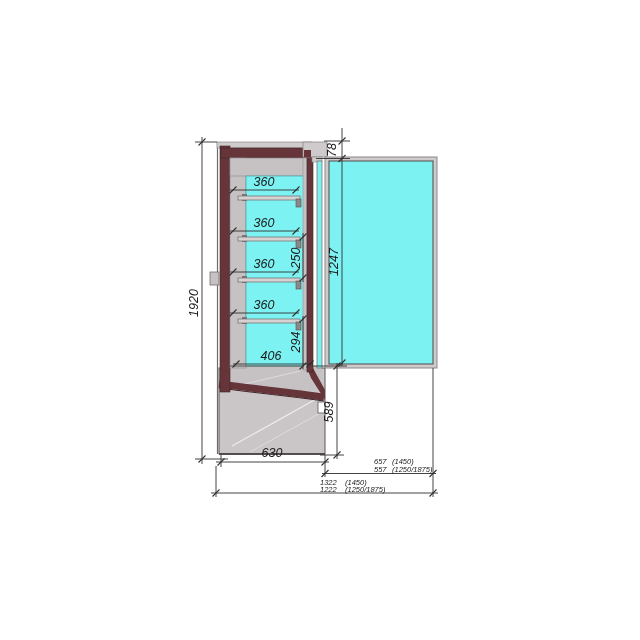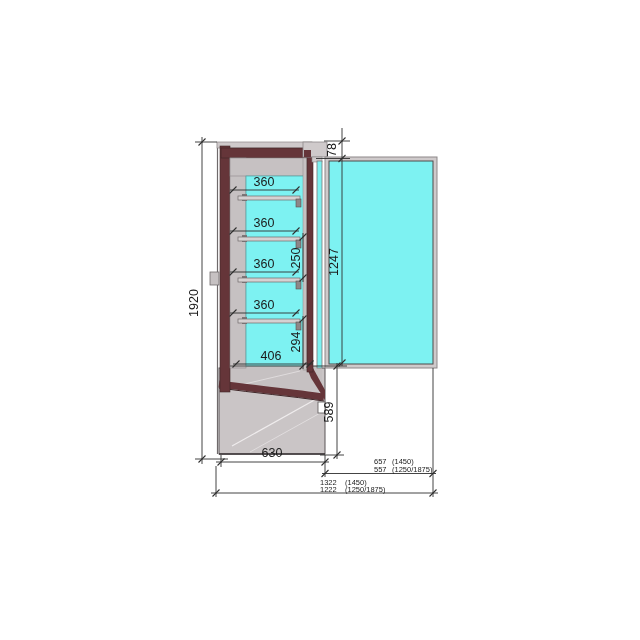--- a/index.html
+++ b/index.html
@@ -1,17 +1,17 @@
 <!DOCTYPE html>
 <html><head>
 <meta charset="utf-8">
 <style>
   html,body { margin:0; padding:0; background:#ffffff; }
   .stage { position:relative; width:640px; height:640px; background:#ffffff; overflow:hidden;
-           font-family:"Liberation Sans", sans-serif; }
+           font-family:"Liberation Sans", sans-serif;font-style:italic; }
   svg text { fill:#1b1b1b; font-family:"Liberation Sans", sans-serif; }
   .d13 { font-size:12.5px; }
   .d8  { font-size:7.5px; }
   .dimline { stroke:#2f2f2f; stroke-width:0.9; fill:none; }
   .tick { stroke:#2f2f2f; stroke-width:1.1; }
 </style>
 </head>
 <body>
 
 <div class="stage">

